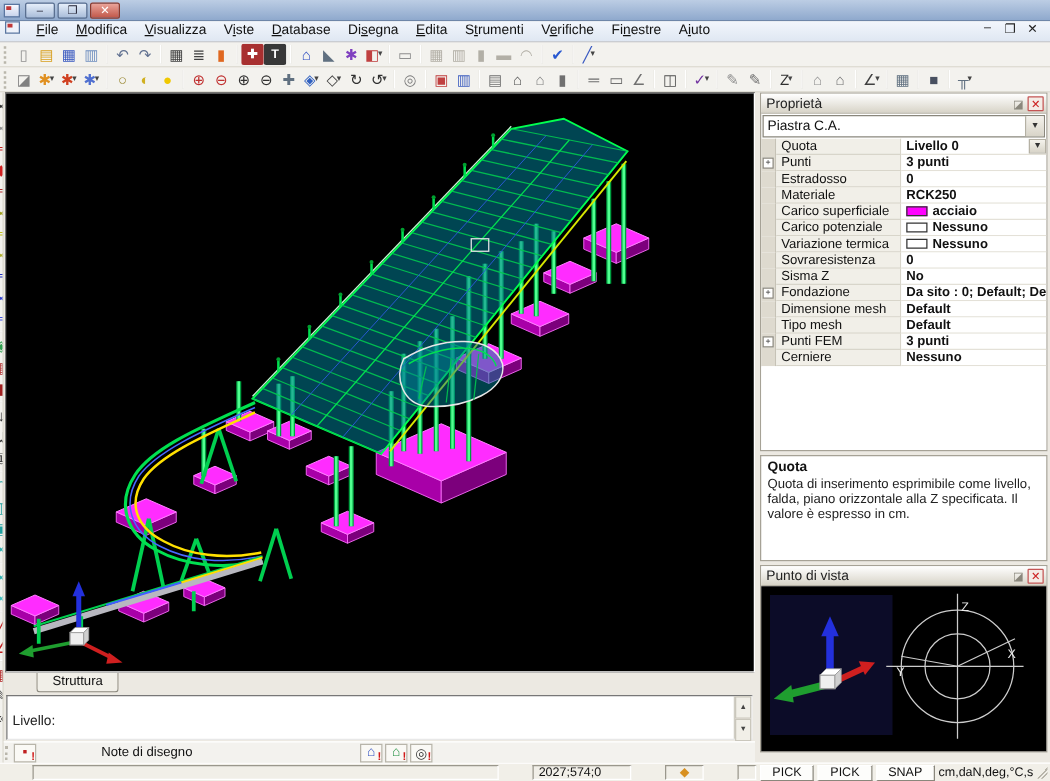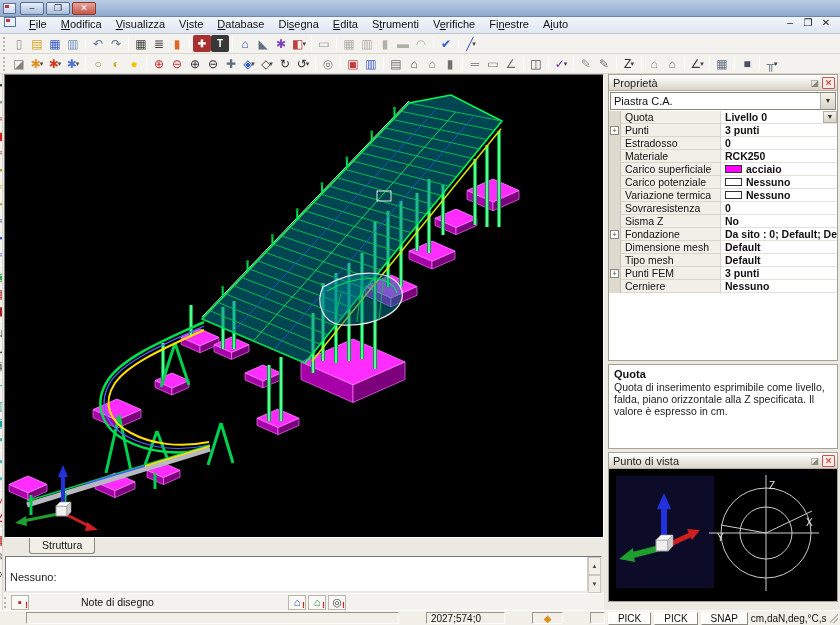--- a/index.html
+++ b/index.html
@@ -659,21 +659,21 @@
             <polygon points="51,431 55,427 66,427 62,431" fill="#ffffff" stroke="#999" stroke-width="0.6"></polygon>
             <polygon points="62,431 66,427 66,437 62,441" fill="#cfcfcf" stroke="#999" stroke-width="0.6"></polygon>
           </g>
         </svg>
     </div>
     <div class="tabrow">
       <span class="sheet-tab">Struttura</span>
     </div>
     <div class="cmdarea">
       <div class="cmdbox">
-        <div class="cmdtext">Nessuno:</div>
+        <div class="cmdtext">Livello:</div>
         <div class="cmdspin">
           <span>▲</span>
           <span>▼</span>
         </div>
       </div>
     </div>
     <div class="noterow">
       <span class="grip"></span>
       <span id="note-first"><span class="nbtn">
             <span style="color: rgb(192, 32, 32);">▪</span>

